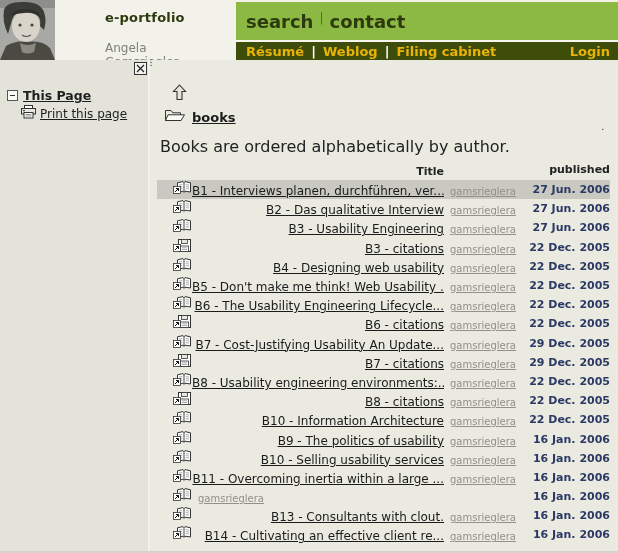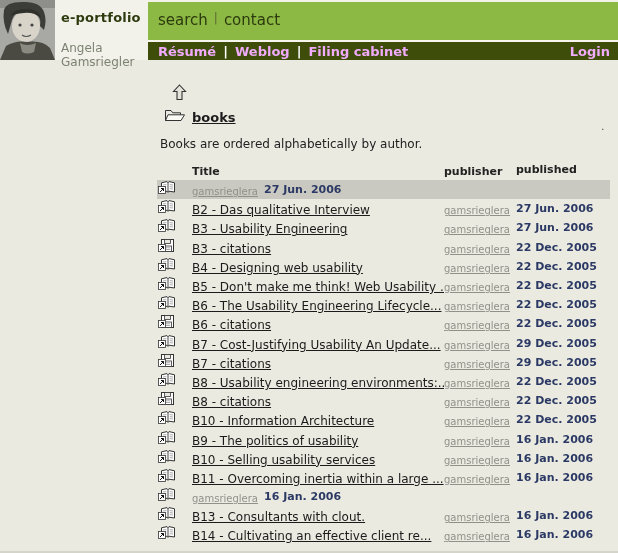--- a/index.html
+++ b/index.html
@@ -1,59 +1,59 @@
 <!DOCTYPE html>
 <html><head>
 <meta charset="utf-8">
 <style>
   * { margin:0; padding:0; box-sizing:border-box; }
   html,body { width:618px; height:553px; }
   body { font-family:"DejaVu Sans", sans-serif; background:#eaeae1; }
   #page { position:relative; width:618px; height:553px; overflow:hidden; border-bottom:2px solid #d4d4ca; }
 
   
-  .header { position:absolute; top:0; left:0; width:618px; height:60px; display:flex; background:#f3f2ea; }
+  .header { position:absolute; top:0; left:0; width:618px; height:60px; display:flex; background:#f3f2ea;gap:44px; }
   .photo { width:55px; height:60px; flex:0 0 55px; }
   .brand { width:93px; flex:0 0 93px; background:#f3f2ea; padding:10px 0 0 6px; }
   .brand-title { font-size:13px; font-weight:bold; color:#2c3a0e; letter-spacing:0.2px; }
   .brand-subtitle { font-size:12px; color:#7d8374; margin-top:16px; }
   .nav-stack { flex:1; display:flex; flex-direction:column; }
   .nav-strip-top { height:2px; background:#f3f2ea; }
   .nav-top { height:38px; background:#8cb944; display:flex; align-items:flex-start; padding:9px 0 0 10px; }
-  .nav-top a { font-size:15px; font-weight:normal; color:#2c3a0e; text-decoration:none; cursor:pointer; }
+  .nav-top a { font-size:18px; font-weight:bold; color:#2c3a0e; text-decoration:none; cursor:pointer; }
   .nav-top .divider { color:#5a6a30; font-size:12px; margin:0 6px; }
   .nav-gap { height:2px; background:#f6f6ef; }
   .nav-main { flex:1; background:#3e4e0a; display:flex; align-items:center; padding:0 8px 0 10px; }
-  .nav-main a { font-size:13px; font-weight:bold; color:#f0abfc; text-decoration:none; cursor:pointer; }
+  .nav-main a { font-size:13px; font-weight:bold; color:#eab308; text-decoration:none; cursor:pointer; }
   .nav-main .divider { color:#ffffff; font-weight:bold; margin:0 7px; font-size:13px; }
   .nav-main .spacer { flex:1; }
 
   
   .page-body { position:absolute; top:60px; left:0; width:618px; height:493px; }
   .sidebar { position:absolute; left:0; top:0; width:150px; height:493px; background:#e3e3da; border-right:2px solid #f2f2ea; }
-  .main { position:absolute; left:152px; top:0; width:466px; height:493px; background:#eaeae1; }
+  .main { position:absolute; left:152px; top:0; width:466px; height:493px; background:#eaeae1;text-align:right; }
 
   
   .close-box { position:absolute; left:134px; top:2px; width:13px; height:13px; background:#f4f4ee;
                border:1px solid #333; display:flex; align-items:center; justify-content:center;
                font-size:9px; line-height:9px; color:#222; cursor:pointer; }
   .side-row { position:absolute; display:flex; align-items:center; }
   .this-page-row { left:7px; top:28px; }
   .print-row { left:21px; top:44px; }
   .minus-box { width:11px; height:11px; border:1px solid #555; background:#fbfbf7; position:relative; margin-right:5px; cursor:pointer; flex:0 0 11px; }
   .minus-box::after { content:""; position:absolute; left:2px; right:2px; top:4px; height:1px; background:#333; }
   .side-link { font-size:12px; color:#1f1f1f; text-decoration:underline; cursor:pointer; }
   .side-link.bold { font-weight:bold; font-size:12.5px; }
   .printer-icon { margin-right:4px; display:inline-block; }
 
   
   .up-arrow { position:absolute; left:20px; top:24px; cursor:pointer; }
   .books-heading { position:absolute; left:12px; top:48px; display:flex; align-items:center; }
   .books-heading a { font-size:13px; font-weight:bold; color:#1b1b1b; text-decoration:underline; margin-left:6px; cursor:pointer; }
-  .description { position:absolute; left:8px; top:77px; font-size:12px; color:#222; }
+  .description { position:absolute; left:8px; top:77px; font-size:16px; color:#222; }
   .stray-dot { position:absolute; left:449px; top:60px; font-size:11px; color:#555; }
 
   
   .books-table { position:absolute; left:5px; top:99px; width:453px; }
   .table-head, .table-row { display:flex; align-items:center; height:19.2px; }
   .table-head { height:21px; }
   .cell { overflow:hidden; white-space:nowrap; }
   .icon-cell  { flex:0 0 35px; padding-left:3px; }
   .title-cell { flex:0 0 252px; }
   .pub-cell   { flex:0 0 72px; }
@@ -106,20 +106,43 @@
         <span class="divider">|</span>
         <a>Filing cabinet</a>
         <span class="spacer"></span>
         <a>Login</a>
       </div>
     </div>
   </div>
 
   <div class="page-body">
 
+    <div class="sidebar">
+      <div class="close-box">
+        <svg width="9" height="9" viewBox="0 0 9 9">
+            <path d="M1 1 L8 8 M8 1 L1 8" stroke="#222" stroke-width="1.2"></path>
+          </svg>
+      </div>
+      <div class="side-row this-page-row">
+        <span class="minus-box"></span>
+        <a class="side-link bold">This Page</a>
+      </div>
+      <div class="side-row print-row">
+        <span class="printer-icon">
+          <svg width="15" height="14" viewBox="0 0 15 14">
+            <rect x="3.5" y="0.5" width="8" height="3.5" fill="#fff" stroke="#333"></rect>
+            <rect x="0.5" y="3.5" width="14" height="5.5" fill="#e8e8e0" stroke="#333"></rect>
+            <rect x="3" y="7.5" width="9" height="5.5" fill="#fff" stroke="#333"></rect>
+            <path d="M4.5 9.5 H10.5 M4.5 11 H10.5" stroke="#777" stroke-width="0.8"></path>
+            <rect x="2" y="5" width="2" height="1.2" fill="#444"></rect>
+          </svg>
+        </span>
+        <a class="side-link">Print this page</a>
+      </div>
+    </div>
 
     <div class="main">
       <span class="up-arrow">
         <svg width="15" height="17" viewBox="0 0 15 17">
           <path d="M7.5 1 L13.5 7.5 L10 7.5 L10 15.5 L5 15.5 L5 7.5 L1.5 7.5 Z" fill="#e4e4da" stroke="#333" stroke-width="1.1"></path>
         </svg>
       </span>
 
       <div class="books-heading">
         <span>
@@ -131,41 +154,41 @@
         <a>books</a>
       </div>
 
       <div class="description">Books are ordered alphabetically by author.</div>
       <div class="stray-dot">.</div>
 
       <div class="books-table">
         <div class="table-head">
           <span class="cell icon-cell"></span>
           <span class="cell title-cell"><a class="th">Title</a></span>
-          <span class="cell pub-cell"><a class="th">publisher</a></span>
           <span class="cell date-cell"><a class="th">published</a></span>
         </div>
         <div id="rows-container">
   <div class="table-row highlighted">
     <span class="cell icon-cell">
       <span class="doc-icon book">
         <svg width="16" height="15" viewBox="0 0 16 15">
           <path d="M1.5 2.8 L7 1.6 L8 2.8 L9 1.6 L14.5 2.8 L14.5 12 L9 11.2 L8 12.4 L7 11.2 L1.5 12 Z" fill="#fff" stroke="#333" stroke-width="1"></path>
           <path d="M8 2.8 L8 12" stroke="#333" stroke-width="0.9"></path>
           <path d="M3 5 L6.3 4.6 M3 7 L6.3 6.6 M3 9 L6.3 8.6 M9.7 4.6 L13 5 M9.7 6.6 L13 7 M9.7 8.6 L13 9" stroke="#888" stroke-width="0.7"></path>
         </svg>
         <span class="shortcut">
           <svg width="8" height="8" viewBox="0 0 8 8">
             <rect x="0.5" y="0.5" width="7" height="7" fill="#fff" stroke="#333" stroke-width="0.8"></rect>
             <path d="M2 6 L5.5 2.5 M5.5 2.5 L5.5 5 M5.5 2.5 L3 2.5" stroke="#111" stroke-width="1"></path>
           </svg>
         </span>
       </span>
       
     </span>
+    <span class="cell title-cell"><a class="row-title">B1 - Interviews planen, durchführen, ver...</a></span>
     <span class="cell pub-cell"><a class="row-publisher">gamsrieglera</a></span>
     <span class="cell date-cell">27 Jun. 2006</span>
   </div>
 
   <div class="table-row">
     <span class="cell icon-cell">
       <span class="doc-icon book">
         <svg width="16" height="15" viewBox="0 0 16 15">
           <path d="M1.5 2.8 L7 1.6 L8 2.8 L9 1.6 L14.5 2.8 L14.5 12 L9 11.2 L8 12.4 L7 11.2 L1.5 12 Z" fill="#fff" stroke="#333" stroke-width="1"></path>
           <path d="M8 2.8 L8 12" stroke="#333" stroke-width="0.9"></path>

